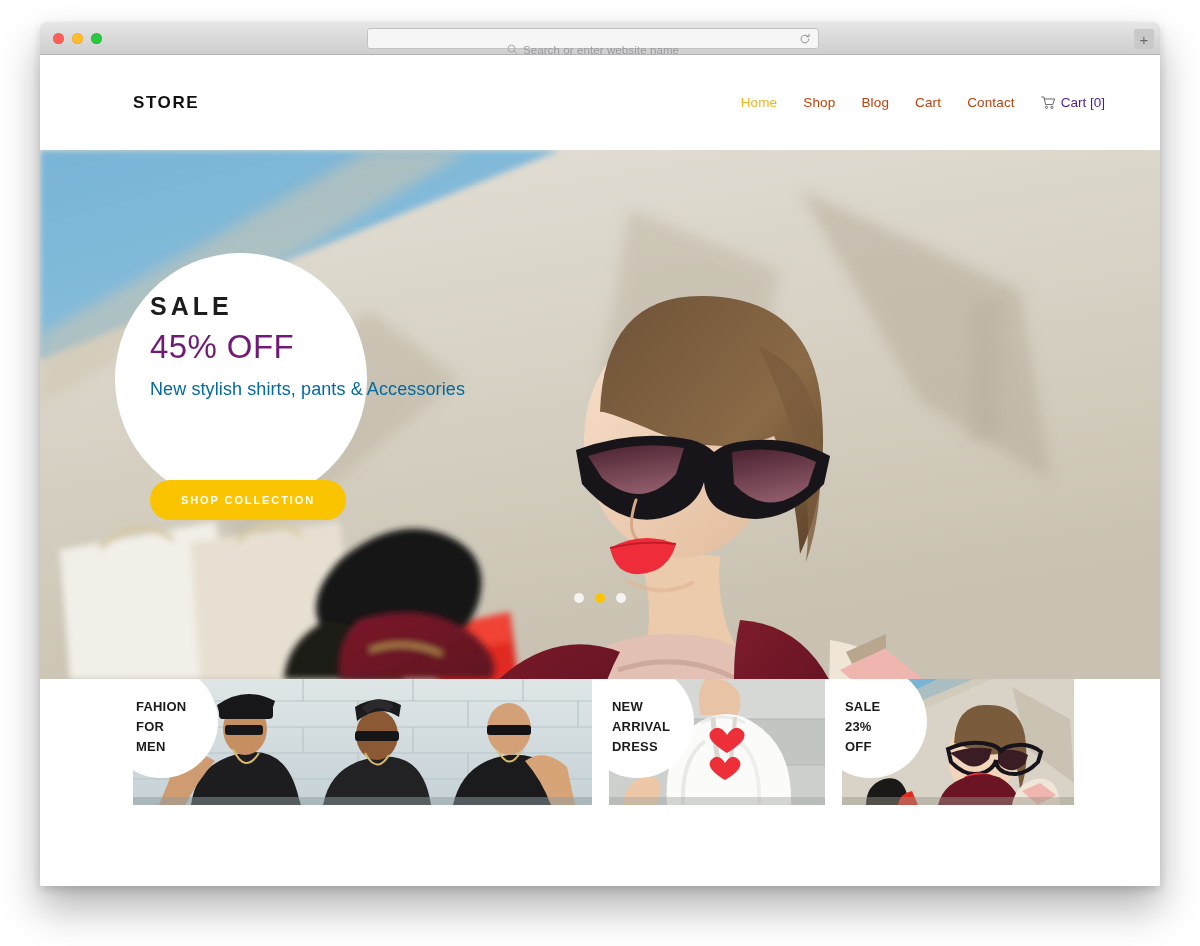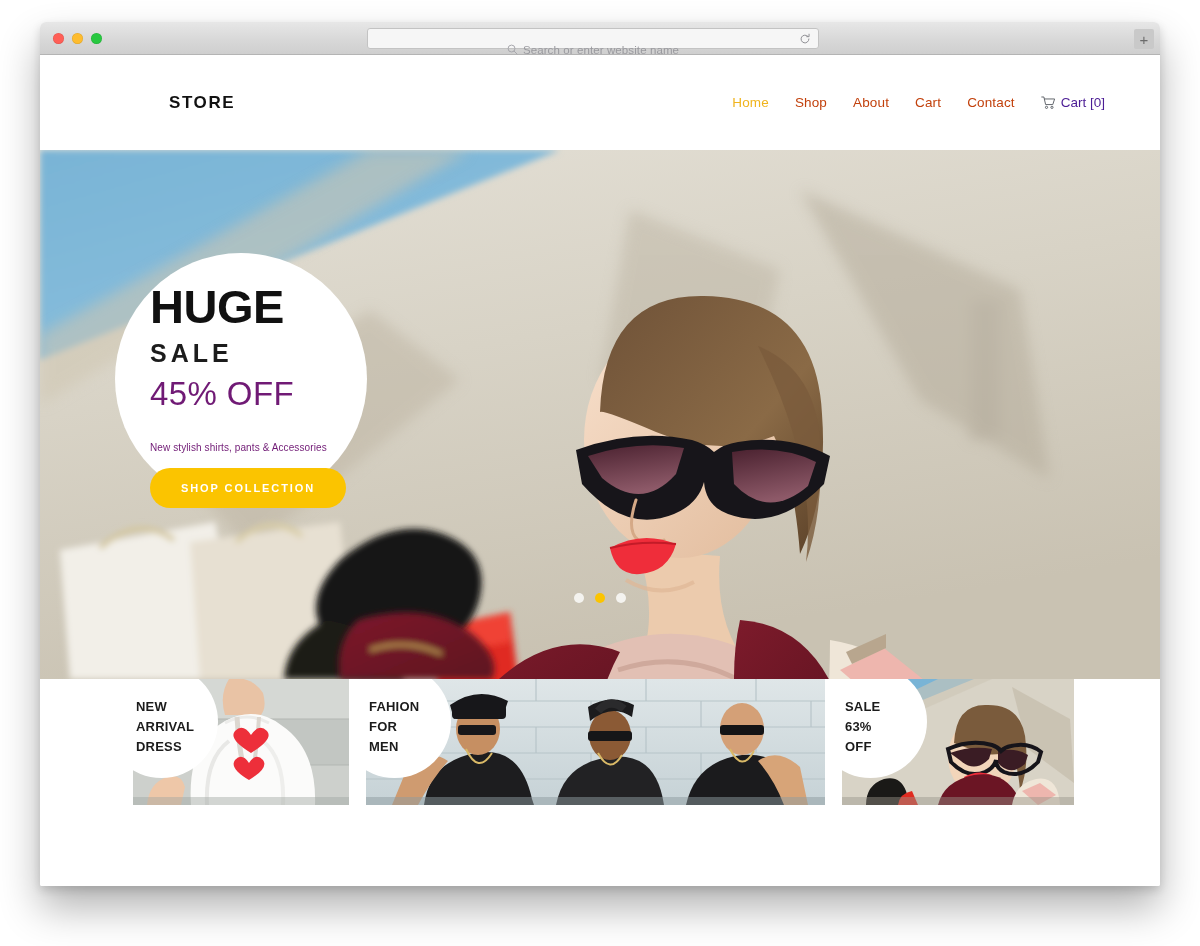--- a/index.html
+++ b/index.html
@@ -69,21 +69,20 @@
     background: #fff;
     overflow: hidden;
   }
 
   
   .site-header {
     height: 95px;
     background: #ffffff;
     display: flex; align-items: center;
     padding: 0 55px 0 93px;
-    margin-left: 36px;
   }
   .brand {
     font-size: 17px; font-weight: bold; color: #111;
     letter-spacing: 1.6px;
   }
   .nav {
     margin-left: auto;
     display: flex; align-items: center; gap: 26px;
   }
   .nav-link {
@@ -127,26 +126,26 @@
     margin-top: 11px;
     font-size: 25px; font-weight: bold; color: #1c1c1c;
     letter-spacing: 4px; line-height: 1;
   }
   .hero-pct {
     margin-top: 11px;
     font-size: 33px; font-weight: 300; color: #701a75;
     letter-spacing: .4px; line-height: 1;
   }
   .hero-sub {
-    margin-top: 32px;
-    font-size: 10px; color: #701a75; letter-spacing: .1px;
+    margin-top: 16px;
+    font-size: 18px; color: #0369a1; letter-spacing: .1px;
     white-space: nowrap;
   }
   .hero-cta {
-    position: absolute; left: 110px; top: 318px;
+    position: absolute; left: 110px; top: 330px;
     z-index: 4;
     background: #fbc400;
     color: #ffffff;
     font-size: 11px; font-weight: bold; letter-spacing: 1.9px;
     border: none; border-radius: 22px;
     padding: 14px 31px;
     cursor: pointer;
   }
   .hero-dots {
     position: absolute; left: 50%; transform: translateX(-50%);
@@ -217,21 +216,21 @@
     <div class="newtab-btn">+</div>
   </div>
 
   <div class="site">
 
     <header class="site-header">
       <div class="brand">STORE</div>
       <nav class="nav">
         <span class="nav-link active">Home</span>
         <span class="nav-link">Shop</span>
-        <span class="nav-link">About</span>
+        <span class="nav-link">Blog</span>
         <span class="nav-link">Cart</span>
         <span class="nav-link">Contact</span>
         <span class="cart-link">
           <svg width="15" height="14" viewBox="0 0 18 17">
             <path d="M0.8 1.2 H3.4 L5.5 10.4 H14.2 L16.4 3.6 H4.2" fill="none" stroke="#5b5f66" stroke-width="1.15" stroke-linecap="round" stroke-linejoin="round"></path>
             <circle cx="6.6" cy="13.8" r="1.35" fill="none" stroke="#5b5f66" stroke-width="1.15"></circle>
             <circle cx="13.2" cy="13.8" r="1.35" fill="none" stroke="#5b5f66" stroke-width="1.15"></circle>
           </svg>
           <span>Cart [0]</span>
         </span>
@@ -357,71 +356,35 @@
             <polygon points="452,594 484,580 484,594 456,606" fill="#8d8476"></polygon>
           </g>
 
           <path d="M636 560 v110" stroke="#b79c8c" stroke-width="3" fill="none"></path>
         </g>
       </svg>
 
       <div class="hero-bubble"></div>
 
       <div class="hero-copy">
-        <div class="hero-huge">HUGE</div>
         <div class="hero-sale">SALE</div>
         <div class="hero-pct">45% OFF</div>
         <div class="hero-sub">New stylish shirts, pants &amp; Accessories</div>
       </div>
 
       <button class="hero-cta">SHOP COLLECTION</button>
 
       <div class="hero-dots">
         <span class="dot"></span>
         <span class="dot active"></span>
         <span class="dot"></span>
       </div>
     </section>
 
     <div class="cards">
-
-      <div class="card card-b">
-        <svg class="card-photo" viewBox="0 0 216 126" preserveAspectRatio="xMidYMid slice">
-          <rect width="216" height="126" fill="#c9ccc8"></rect>
-          <rect x="0" y="0" width="216" height="40" fill="#d5d8d4"></rect>
-          <rect x="0" y="40" width="216" height="46" fill="#c2c6c2"></rect>
-          <rect x="0" y="86" width="216" height="40" fill="#cdd0cc"></rect>
-          <g stroke="#b3b7b3" stroke-width="1">
-              <line x1="0" y1="40" x2="216" y2="40"></line>
-              <line x1="0" y1="86" x2="216" y2="86"></line>
-            </g>
-
-          <path d="M96 0 q22 -4 34 14 q4 14 -2 22 h-36 q-6 -20 4 -36 z" fill="#e9c3a5"></path>
-
-          <path d="M58 126 q-4 -62 34 -84 q30 -16 56 4 q36 24 34 80 z" fill="#fbfbfa"></path>
-          <path d="M74 126 q-2 -46 22 -64" fill="none" stroke="#e8e8e6" stroke-width="4"></path>
-          <path d="M150 126 q2 -46 -20 -64" fill="none" stroke="#eeeeec" stroke-width="4"></path>
-          <path d="M92 44 q22 -12 44 0" fill="none" stroke="#ececea" stroke-width="3"></path>
-
-          <path d="M104 38 q2 34 8 56" fill="none" stroke="#dcd7d0" stroke-width="5"></path>
-          <path d="M126 38 q-2 32 -6 52" fill="none" stroke="#dcd7d0" stroke-width="4"></path>
-
-          <path d="M118 56 q-8 -12 -16 -4 q-7 8 16 22 q23 -14 16 -22 q-8 -8 -16 4 z" fill="#ed2f3a"></path>
-          <path d="M116 84 q-7 -11 -14 -3 q-6 8 14 20 q20 -12 14 -20 q-7 -8 -14 3 z" fill="#ed2f3a"></path>
-
-          <path d="M14 126 q2 -22 20 -28 q14 -4 18 10 l-4 18 z" fill="#eec7a8"></path>
-          <rect x="0" y="118" width="216" height="8" fill="#9fa6a2" opacity=".45"></rect>
-        </svg>
-        <div class="card-bubble"></div>
-        <div class="card-label">
-          <div>NEW</div>
-          <div>ARRIVAL</div>
-          <div>DRESS</div>
-        </div>
-      </div>
 
       <div class="card card-a">
         <svg class="card-photo" viewBox="0 0 459 126" preserveAspectRatio="xMidYMid slice">
           <defs>
             <linearGradient id="brickG" x1="0" y1="0" x2="0" y2="1">
               <stop offset="0%" stop-color="#dfe6e8"></stop>
               <stop offset="100%" stop-color="#c6d2d6"></stop>
             </linearGradient>
           </defs>
           <rect width="459" height="126" fill="url(#brickG)"></rect>
@@ -479,20 +442,55 @@
           <rect x="0" y="118" width="459" height="8" fill="#8d9ba0" opacity=".5"></rect>
         </svg>
         <div class="card-bubble"></div>
         <div class="card-label">
           <div>FAHION</div>
           <div>FOR</div>
           <div>MEN</div>
         </div>
       </div>
 
+      <div class="card card-b">
+        <svg class="card-photo" viewBox="0 0 216 126" preserveAspectRatio="xMidYMid slice">
+          <rect width="216" height="126" fill="#c9ccc8"></rect>
+          <rect x="0" y="0" width="216" height="40" fill="#d5d8d4"></rect>
+          <rect x="0" y="40" width="216" height="46" fill="#c2c6c2"></rect>
+          <rect x="0" y="86" width="216" height="40" fill="#cdd0cc"></rect>
+          <g stroke="#b3b7b3" stroke-width="1">
+              <line x1="0" y1="40" x2="216" y2="40"></line>
+              <line x1="0" y1="86" x2="216" y2="86"></line>
+            </g>
+
+          <path d="M96 0 q22 -4 34 14 q4 14 -2 22 h-36 q-6 -20 4 -36 z" fill="#e9c3a5"></path>
+
+          <path d="M58 126 q-4 -62 34 -84 q30 -16 56 4 q36 24 34 80 z" fill="#fbfbfa"></path>
+          <path d="M74 126 q-2 -46 22 -64" fill="none" stroke="#e8e8e6" stroke-width="4"></path>
+          <path d="M150 126 q2 -46 -20 -64" fill="none" stroke="#eeeeec" stroke-width="4"></path>
+          <path d="M92 44 q22 -12 44 0" fill="none" stroke="#ececea" stroke-width="3"></path>
+
+          <path d="M104 38 q2 34 8 56" fill="none" stroke="#dcd7d0" stroke-width="5"></path>
+          <path d="M126 38 q-2 32 -6 52" fill="none" stroke="#dcd7d0" stroke-width="4"></path>
+
+          <path d="M118 56 q-8 -12 -16 -4 q-7 8 16 22 q23 -14 16 -22 q-8 -8 -16 4 z" fill="#ed2f3a"></path>
+          <path d="M116 84 q-7 -11 -14 -3 q-6 8 14 20 q20 -12 14 -20 q-7 -8 -14 3 z" fill="#ed2f3a"></path>
+
+          <path d="M14 126 q2 -22 20 -28 q14 -4 18 10 l-4 18 z" fill="#eec7a8"></path>
+          <rect x="0" y="118" width="216" height="8" fill="#9fa6a2" opacity=".45"></rect>
+        </svg>
+        <div class="card-bubble"></div>
+        <div class="card-label">
+          <div>NEW</div>
+          <div>ARRIVAL</div>
+          <div>DRESS</div>
+        </div>
+      </div>
+
       <div class="card card-c">
         <svg class="card-photo" viewBox="0 0 232 126" preserveAspectRatio="xMidYMid slice">
           <rect width="232" height="126" fill="#d8d3c6"></rect>
           <polygon points="0,0 132,0 0,54" fill="#79b4d6"></polygon>
           <polygon points="96,0 150,0 0,66 0,46" fill="#cdc6b5" opacity=".6"></polygon>
           <polygon points="170,8 228,40 232,104 186,70" fill="#c4bcab" opacity=".7"></polygon>
 
           <g>
             <path d="M116 104 q12 26 2 22 h46 q-10 -18 -8 -34 z" fill="#e8c4a6"></path>
             <ellipse cx="140" cy="78" rx="34" ry="40" fill="#f2d5ba"></ellipse>
@@ -507,20 +505,20 @@
           <path d="M170 126 q4 -22 24 -26 q22 -4 24 26 z" fill="#efe6d8"></path>
           <polygon points="180,112 198,104 214,116 196,126" fill="#eeb6ae"></polygon>
 
           <path d="M24 126 q0 -20 18 -26 q16 -4 22 12 q4 10 -2 14 z" fill="#1a1917"></path>
           <path d="M56 126 q2 -12 14 -14 l6 14 z" fill="#e02b20"></path>
           <rect x="0" y="118" width="232" height="8" fill="#9a958a" opacity=".45"></rect>
         </svg>
         <div class="card-bubble"></div>
         <div class="card-label">
           <div>SALE</div>
-          <div>63%</div>
+          <div>23%</div>
           <div>OFF</div>
         </div>
       </div>
 
     </div>
   </div>
 </div>
 
 </body></html>

